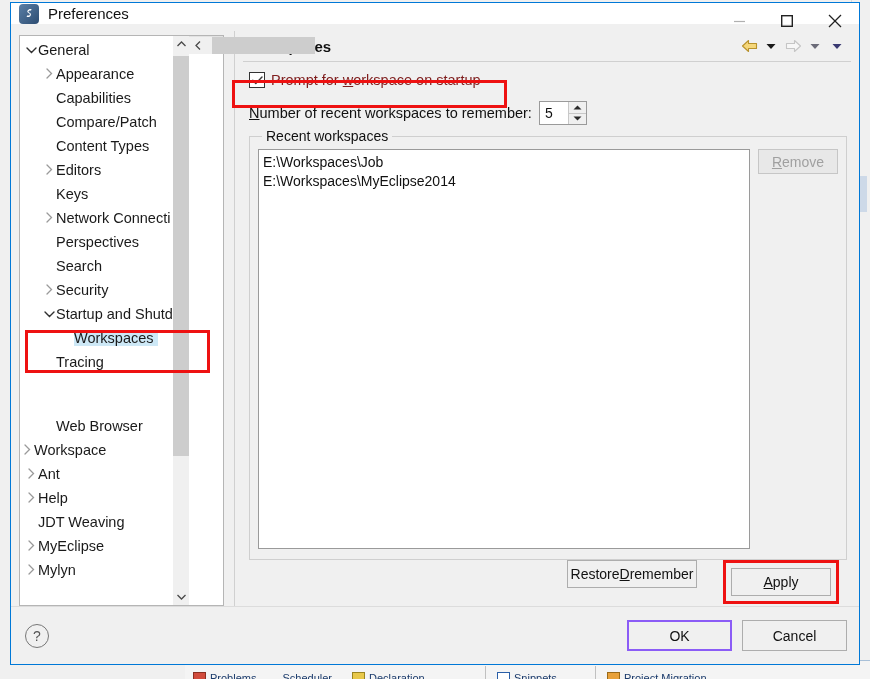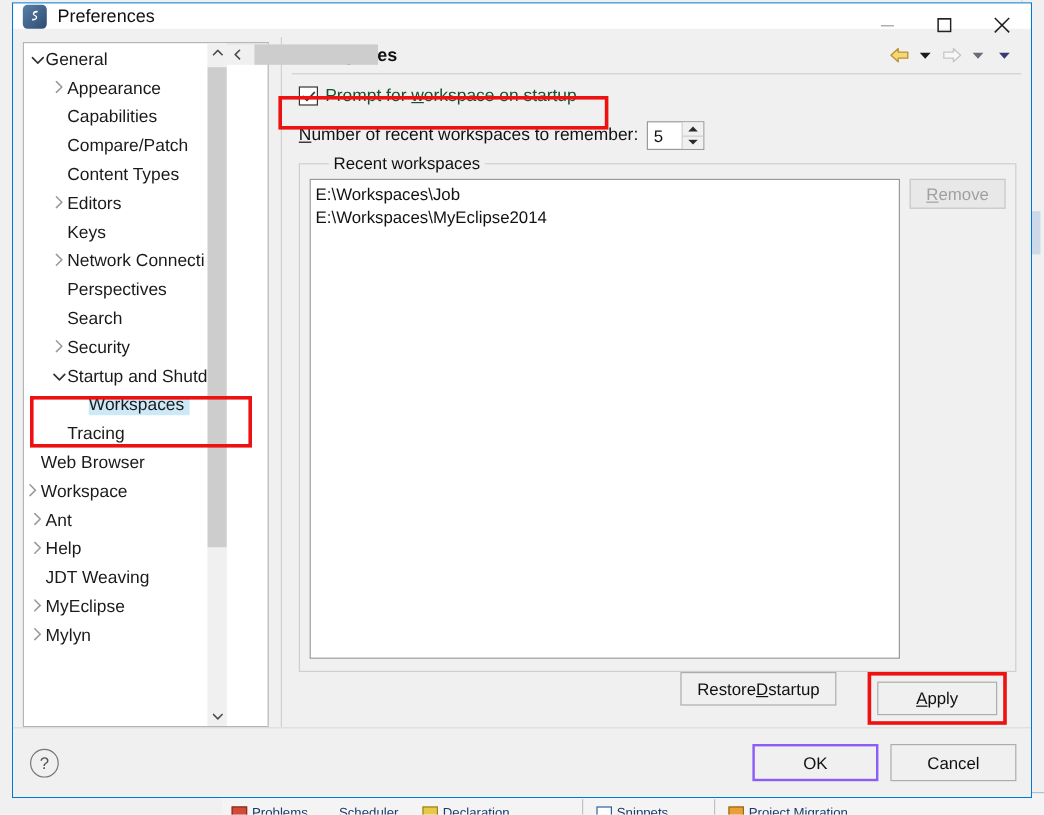--- a/index.html
+++ b/index.html
@@ -317,21 +317,21 @@
   }
   .chk-box {
     width: 14px; height: 14px;
     border: 1px solid #333;
     background: #fff;
     flex: none;
     display: flex; align-items: center; justify-content: center;
     margin-right: 6px;
   }
   .chk-box svg { display:block; }
-  .chk-lbl { font-size: 14.5px; color: #14532d; }
+  .chk-lbl { font-size: 14.5px; color: #7f1d1d; }
   .ul { text-decoration: underline; }
 
   .spin-row {
     display: flex;
     align-items: center;
     height: 30px;
     flex: none;
     margin-top: 6px;
   }
   .spin-lbl { font-size: 14.5px; color: #111; margin-right: 7px; }
@@ -370,21 +370,21 @@
     margin-top: 8px;
     border: 1px solid #cfcfcf;
     position: relative;
     min-height: 0;
     display: flex;
     padding: 12px 8px 10px 8px;
     box-sizing: border-box;
   }
   .group-legend {
     position: absolute;
-    top: -9px; left: 24px;
+    top: -9px; left: 12px;
     background: #f0f0f0;
     padding: 0 4px;
     font-size: 14px;
     color: #111;
   }
   .ws-list {
     flex: 1;
     background: #ffffff;
     border: 1px solid #9a9a9a;
     box-sizing: border-box;
@@ -609,21 +609,21 @@
                     <span class="lbl">Startup and Shutd</span>
                   </div>
                   <div class="tree-item selected" style="padding-left: 40px;">
                     <span class="arrow"></span>
                     <span class="lbl">Workspaces</span>
                   </div>
                   <div class="tree-item" style="padding-left: 22px;">
                     <span class="arrow"></span>
                     <span class="lbl">Tracing</span>
                   </div>
-                  <div class="tree-item" style="">
+                  <div class="tree-item" style="padding-left: 22px; margin-top: 40px;">
                     <span class="arrow"></span>
                     <span class="lbl">Web Browser</span>
                   </div>
                   <div class="tree-item" style="">
                     <span class="arrow"><svg width="8" height="11" viewBox="0 0 8 11">
                         <path d="M2 1L6.5 5.5L2 10" fill="none" stroke="#9a9a9a" stroke-width="1.3" stroke-linecap="round"></path>
                       </svg></span>
                     <span class="lbl">Workspace</span>
                   </div>
                   <div class="tree-item" style="padding-left: 4px;">
@@ -763,21 +763,21 @@
                     <span class="ul">R</span>
                     <span>emove</span>
                   </div>
               </div>
             </div>
 
             <div class="apply-row">
               <div class="btn btn-restore">
                   <span>Restore </span>
                   <span class="ul">D</span>
-                  <span>startup</span>
+                  <span>remember</span>
                 </div>
               <div class="apply-wrap">
                 <div class="btn btn-apply">
                     <span class="ul">A</span>
                     <span>pply</span>
                   </div>
               </div>
             </div>
 
           </div>

